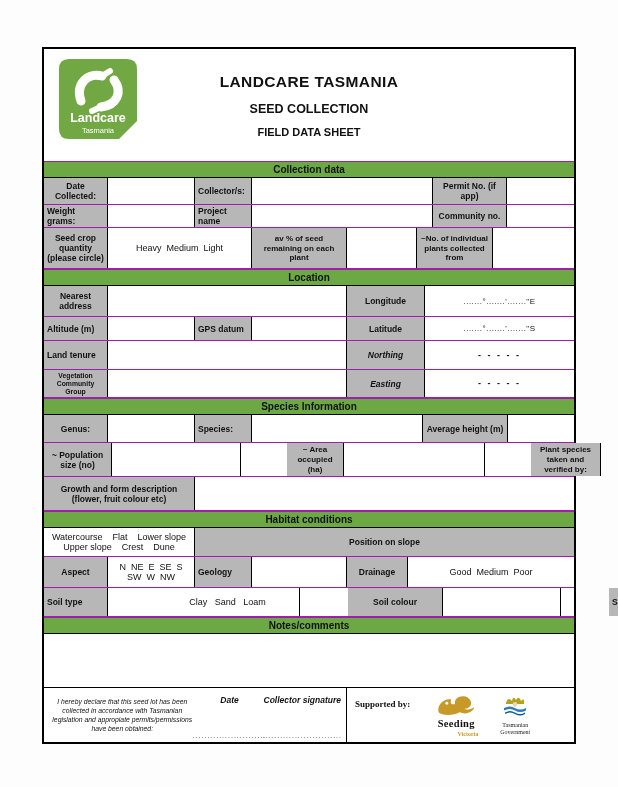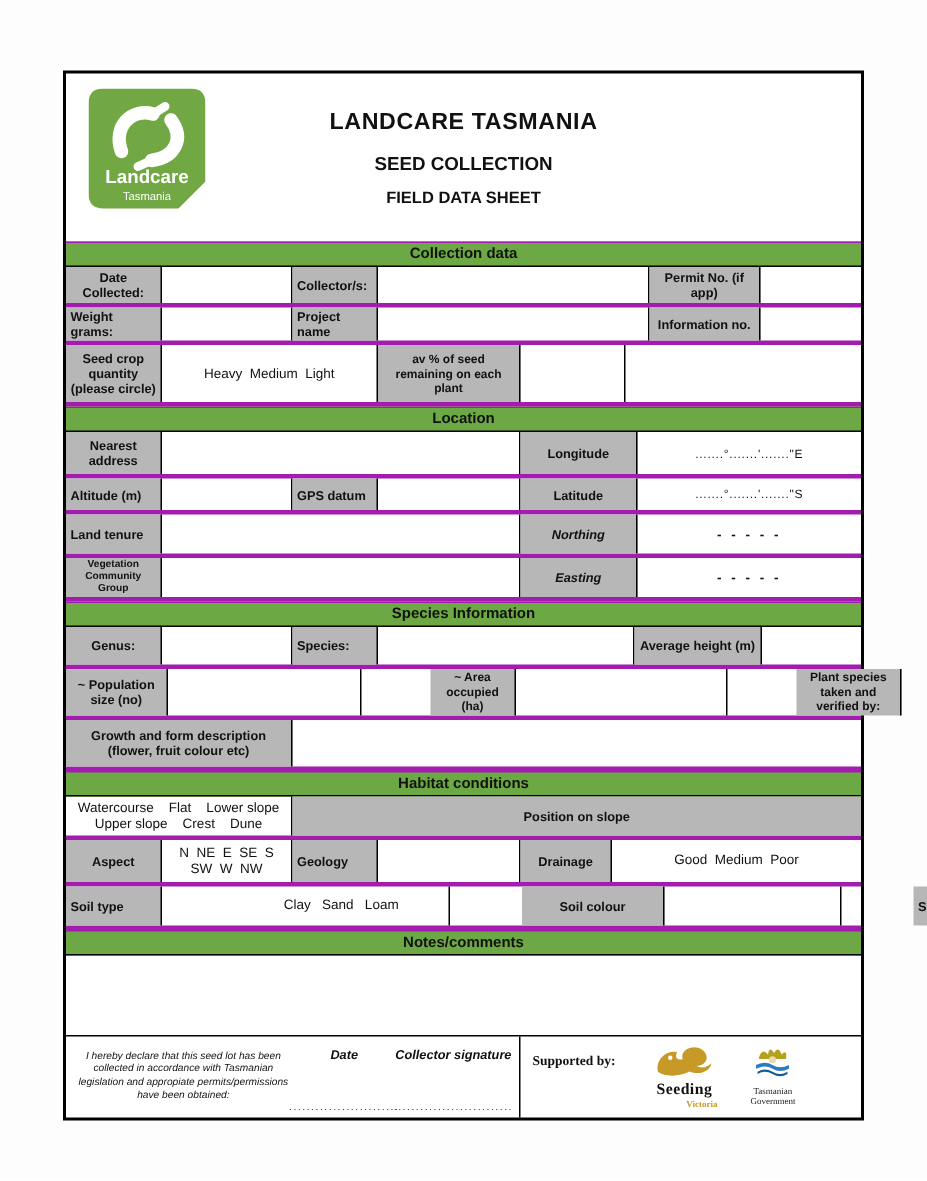--- a/index.html
+++ b/index.html
@@ -12,21 +12,21 @@
   .titles { position:absolute; left:0; right:0; top:24px; text-align:center; }
   .t1 { font-size:15.5px; font-weight:bold; letter-spacing:.4px; }
   .t2 { font-size:12.5px; font-weight:bold; margin-top:11px; }
   .t3 { font-size:11px; font-weight:bold; margin-top:10px; }
 
   
   .bar { background:var(--green,#6ca944); border-top:1px solid #a21caf; border-bottom:1px solid #000;
          text-align:center; font-weight:bold; font-size:10px; line-height:15px; height:17px; }
 
   
-  .grid { display:grid; border-bottom:3px solid #a21caf; }
+  .grid { display:grid; border-bottom:1px solid #a21caf; }
   .c { border-right:1px solid #000; display:flex; align-items:center; justify-content:center;
        text-align:center; font-size:8.5px; padding:1px 3px; line-height:1.2; }
   .c:last-child { border-right:none; }
   .lab { background:var(--gray,#b7b7b7); font-weight:bold; }
   .leftal { justify-content:flex-start; text-align:left; }
   .f8 { font-size:8px; }
   .f7 { font-size:6.8px; line-height:1.15; }
   .ital { font-style:italic; }
   .opts { font-size:9px; white-space:pre-wrap; }
   .dotval { font-size:8px; letter-spacing:.5px; }
@@ -87,28 +87,29 @@
     <div class="c lab leftal">Collector/s:</div>
     <div class="c"></div>
     <div class="c lab">Permit No. (if app)</div>
     <div class="c"></div>
   </div>
   <div class="grid" style="grid-template-columns:64px 87px 57px 1fr 74px 67px; min-height:21px;">
     <div class="c lab leftal">Weight grams:</div>
     <div class="c"></div>
     <div class="c lab leftal">Project name</div>
     <div class="c"></div>
-    <div class="c lab">Information no.</div>
+    <div class="c lab">Community no.</div>
     <div class="c"></div>
   </div>
   <div class="grid" style="grid-template-columns:64px 144px 95px 70px 76px 1fr; min-height:41px;">
     <div class="c lab">Seed crop quantity (please circle)</div>
     <div class="c opts">Heavy  Medium  Light</div>
     <div class="c lab f8">av % of seed remaining on each plant</div>
     <div class="c"></div>
+    <div class="c lab f8">~No. of individual plants collected from</div>
     <div class="c"></div>
   </div>
 
   <div class="bar">Location</div>
   <div class="grid" style="grid-template-columns:64px 239px 78px 1fr; min-height:31px;">
     <div class="c lab">Nearest address</div>
     <div class="c"></div>
     <div class="c lab">Longitude</div>
     <div class="c dotval">.......°.......'......."E</div>
   </div>

